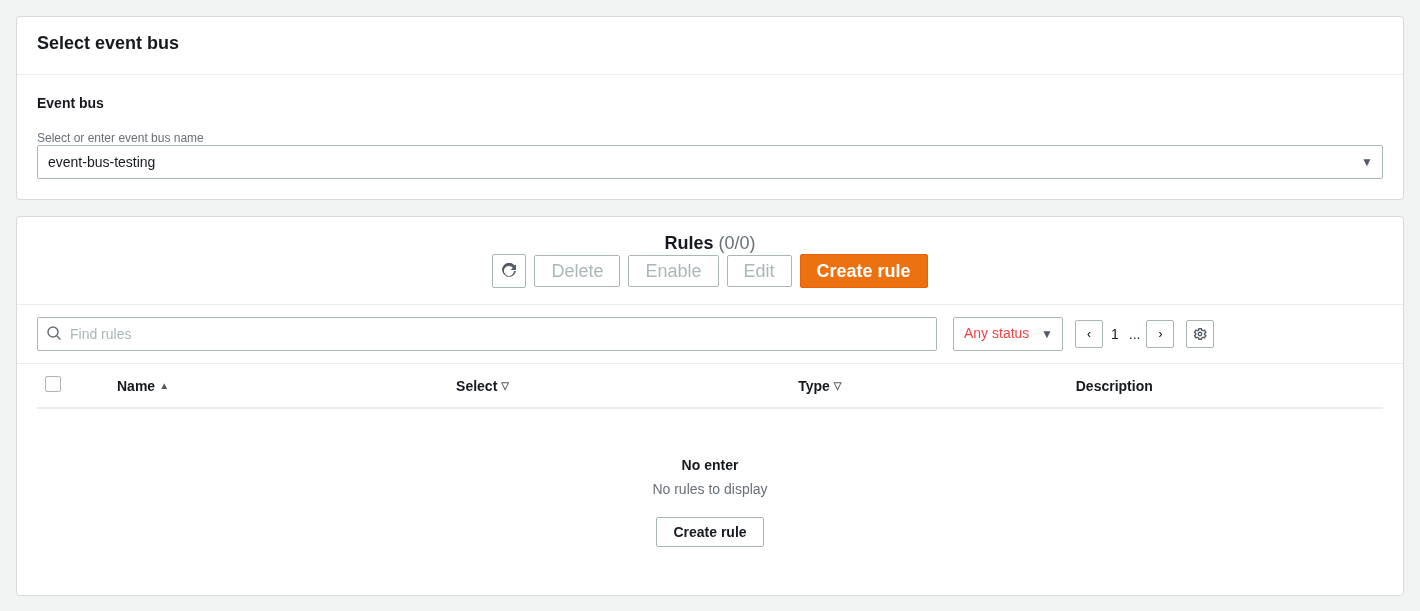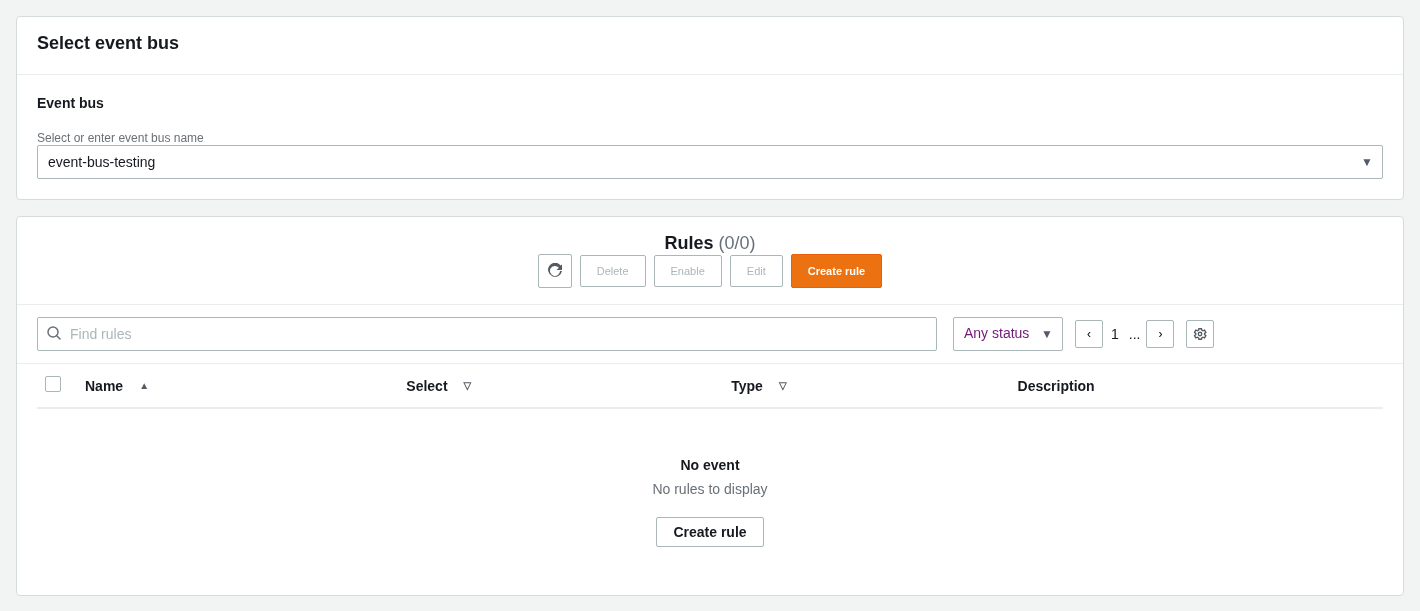--- a/index.html
+++ b/index.html
@@ -105,21 +105,21 @@
 
     .rules-actions {
       display: flex;
       align-items: center;
       gap: 8px;
     }
 
     .btn {
       padding: 6px 16px;
       border-radius: 2px;
-      font-size: 11px;
+      font-size: 18px;
       cursor: pointer;
       border: 1px solid #aab7b8;
       background-color: #ffffff;
       color: #16191f;
       height: 32px;
       display: flex;
       align-items: center;
       justify-content: center;
     }
 
@@ -197,21 +197,21 @@
     .status-select-wrapper {
       position: relative;
     }
 
     .status-select {
       padding: 4px 32px 6px 10px;
       border: 1px solid #aab7b8;
       border-radius: 2px;
       background-color: #ffffff;
       font-size: 14px;
-      color: #701a75;
+      color: #ef4444;
       appearance: none;
       -webkit-appearance: none;
       cursor: pointer;
       height: 34px;
     }
 
     .pagination {
       display: flex;
       align-items: center;
       gap: 4px;
@@ -278,21 +278,22 @@
       white-space: nowrap;
     }
 
     th.col-checkbox {
       width: 40px;
     }
 
     .th-inner {
       display: flex;
       align-items: center;
-      gap: 16px;
+      gap: 4px;
+      margin-left: 32px;
     }
 
     .sort-icon {
       font-size: 10px;
       color: #545b64;
     }
 
     
     .empty-state {
       text-align: center;
@@ -442,21 +443,21 @@
           </th>
           <th>
             <span>Description</span>
           </th>
         </tr>
       </thead>
       <tbody>
         <tr>
           <td colspan="5">
             <div class="empty-state">
-              <div class="empty-state-title">No event</div>
+              <div class="empty-state-title">No enter</div>
               <div class="empty-state-desc">No rules to display</div>
               <button class="btn-create-empty">
                 <span>Create rule</span>
               </button>
             </div>
           </td>
         </tr>
       </tbody>
     </table>
   </div>

